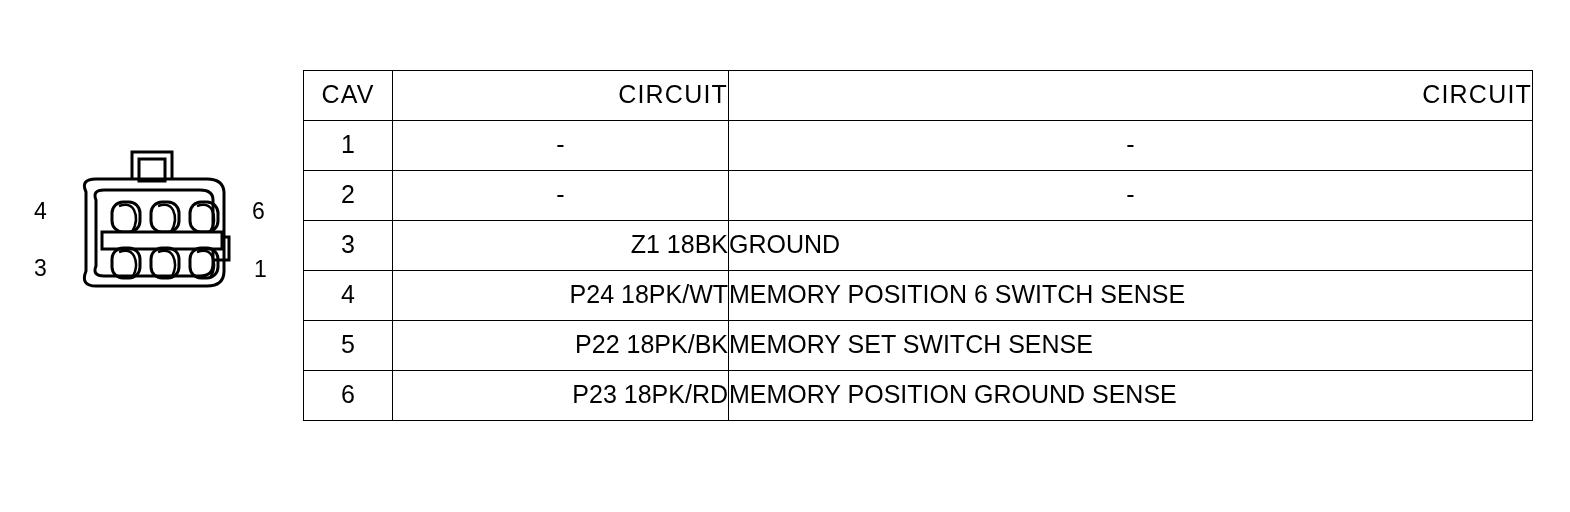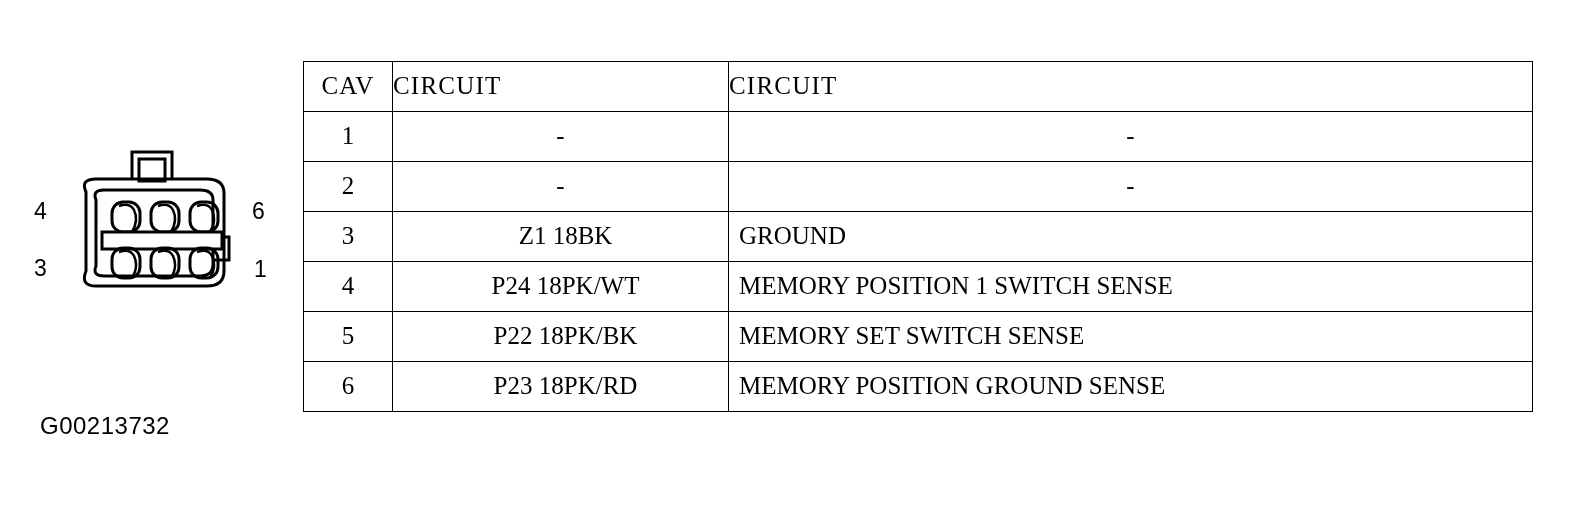--- a/index.html
+++ b/index.html
@@ -30,46 +30,45 @@
   .pin-1{left:230px;top:118px;}
 
   .figure-id{
     position:absolute;left:40px;top:412px;
     font-size:24px;letter-spacing:.5px;
     color:#000;white-space:nowrap;
   }
 
   
   .cav-table{
-    position:absolute;left:303px;top:61px;
+    position:absolute;left:303px;top:70px;
     width:1229px;
     border-collapse:collapse;
     table-layout:fixed;
     background:#fff;
-    font-family:Liberation Serif, serif;
   }
   .cav-table th,.cav-table td{
     border:1.6px solid #000;
     height:47px;
     padding:0 0 2px 0;
     font-weight:normal;
     font-size:25px;
     line-height:1;
     color:#000;
     vertical-align:middle;
   }
   .col-cav{width:89px;text-align:center;}
   .col-circuit{width:336px;}
   .col-function{width:804px;}
 
-  thead th{font-size:25px;text-align:left;letter-spacing:1.2px;}
+  thead th{font-size:25px;text-align:right;letter-spacing:1.2px;}
 
   td.c-cav{text-align:center;}
-  td.c-circuit{text-align:center;padding-left:10px;}
-  td.c-function{text-align:left;padding-left:10px;}
+  td.c-circuit{text-align:right;padding-left:10px;}
+  td.c-function{text-align:left;padding-left:0;}
   td.dash{text-align:center;padding-left:0;}
 </style>
 </head>
 <body>
 
 <div class="stage">
 
   <div class="connector-fig">
 
     <svg class="conn-svg" width="262" height="175" viewBox="0 0 262 175">
@@ -112,21 +111,20 @@
         <path d="M173 112 q11 -4 15 4 q5 10 -2 22" stroke-width="2.5"></path>
       </g>
     </svg>
 
     <span class="pin-label pin-4">4</span>
     <span class="pin-label pin-3">3</span>
     <span class="pin-label pin-6">6</span>
     <span class="pin-label pin-1">1</span>
   </div>
 
-  <div class="figure-id">G00213732</div>
 
   <table class="cav-table">
     <colgroup>
       <col class="col-cav">
         <col class="col-circuit">
         <col class="col-function">
     </colgroup>
     <thead>
       <tr>
         <th class="col-cav">CAV</th>
@@ -146,21 +144,21 @@
         <td class="c-function dash">-</td>
       </tr>
       <tr>
         <td class="c-cav">3</td>
         <td class="c-circuit">Z1 18BK</td>
         <td class="c-function">GROUND</td>
       </tr>
       <tr>
         <td class="c-cav">4</td>
         <td class="c-circuit">P24 18PK/WT</td>
-        <td class="c-function">MEMORY POSITION 1 SWITCH SENSE</td>
+        <td class="c-function">MEMORY POSITION 6 SWITCH SENSE</td>
       </tr>
       <tr>
         <td class="c-cav">5</td>
         <td class="c-circuit">P22 18PK/BK</td>
         <td class="c-function">MEMORY SET SWITCH SENSE</td>
       </tr>
       <tr>
         <td class="c-cav">6</td>
         <td class="c-circuit">P23 18PK/RD</td>
         <td class="c-function">MEMORY POSITION GROUND SENSE</td>

